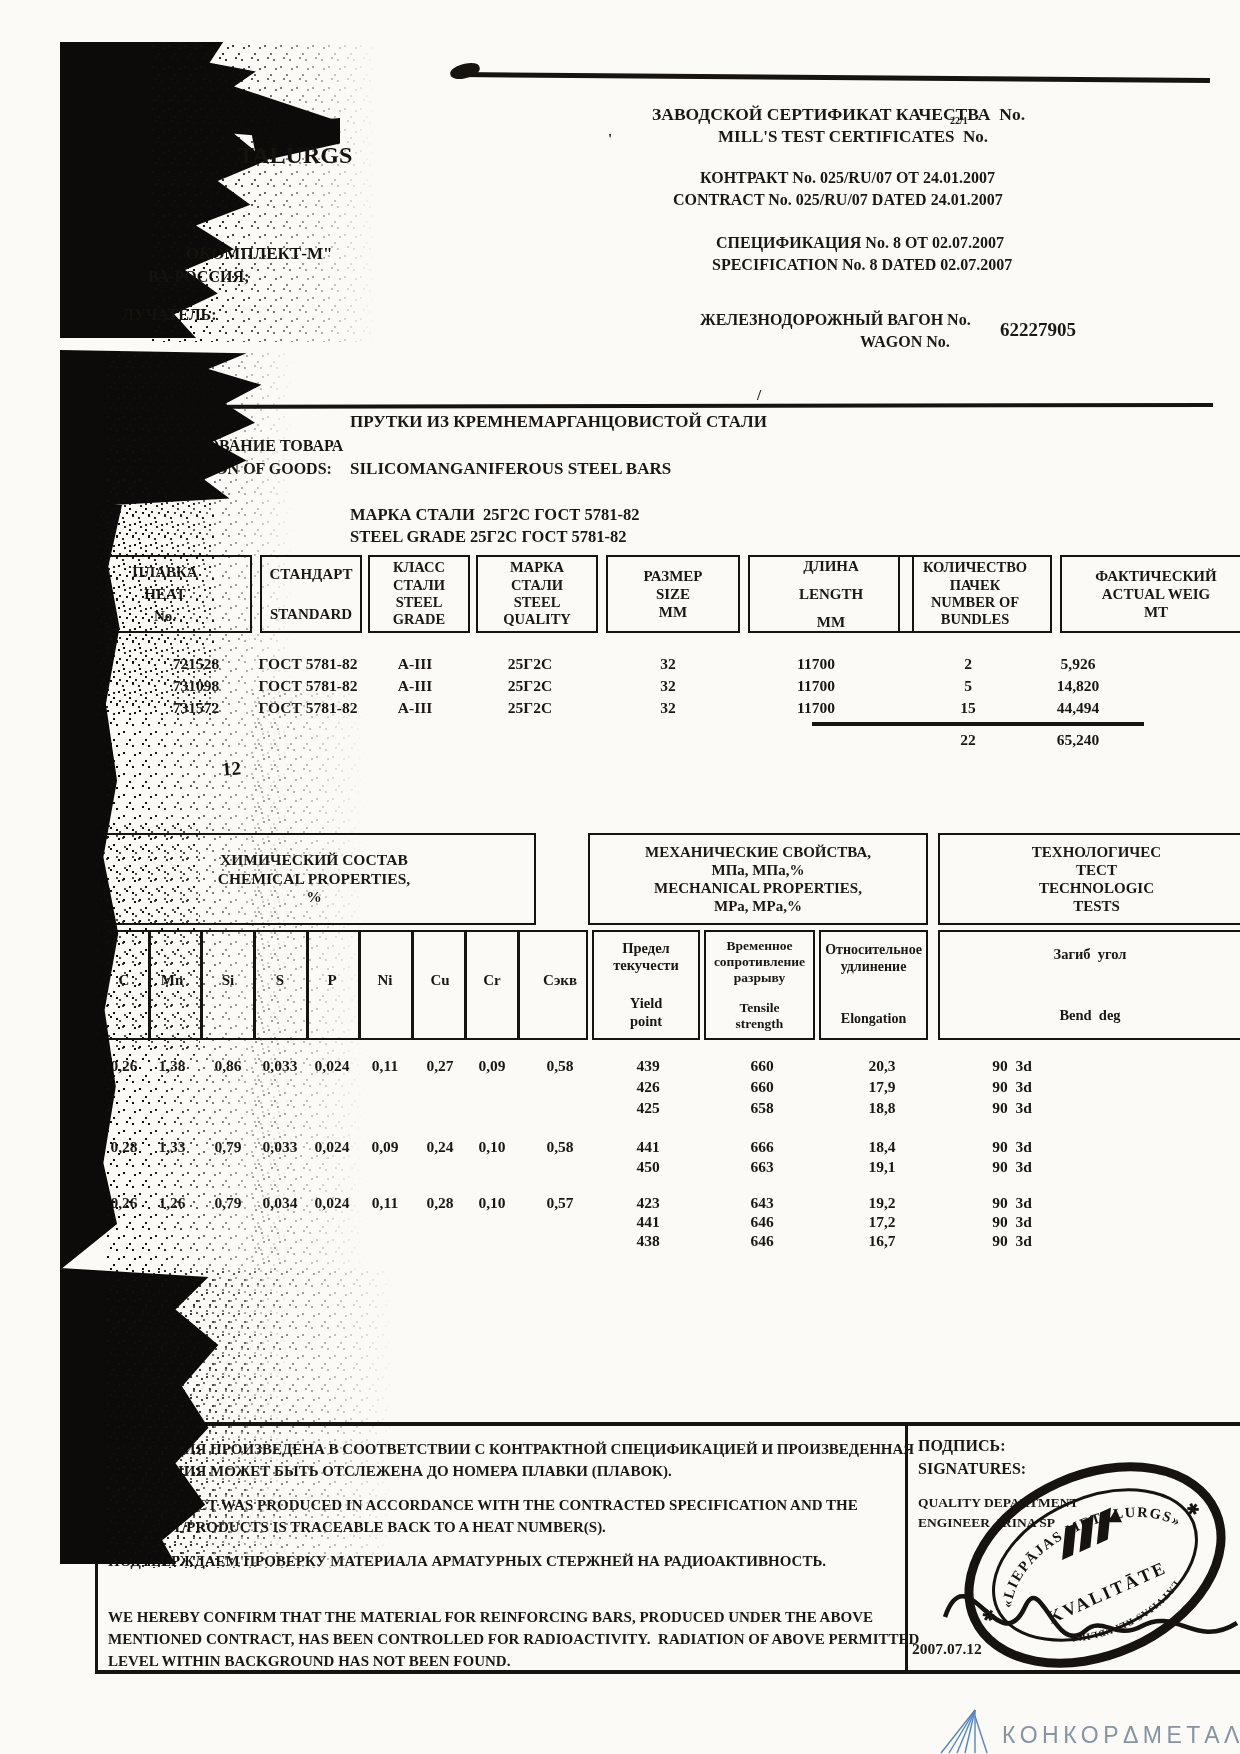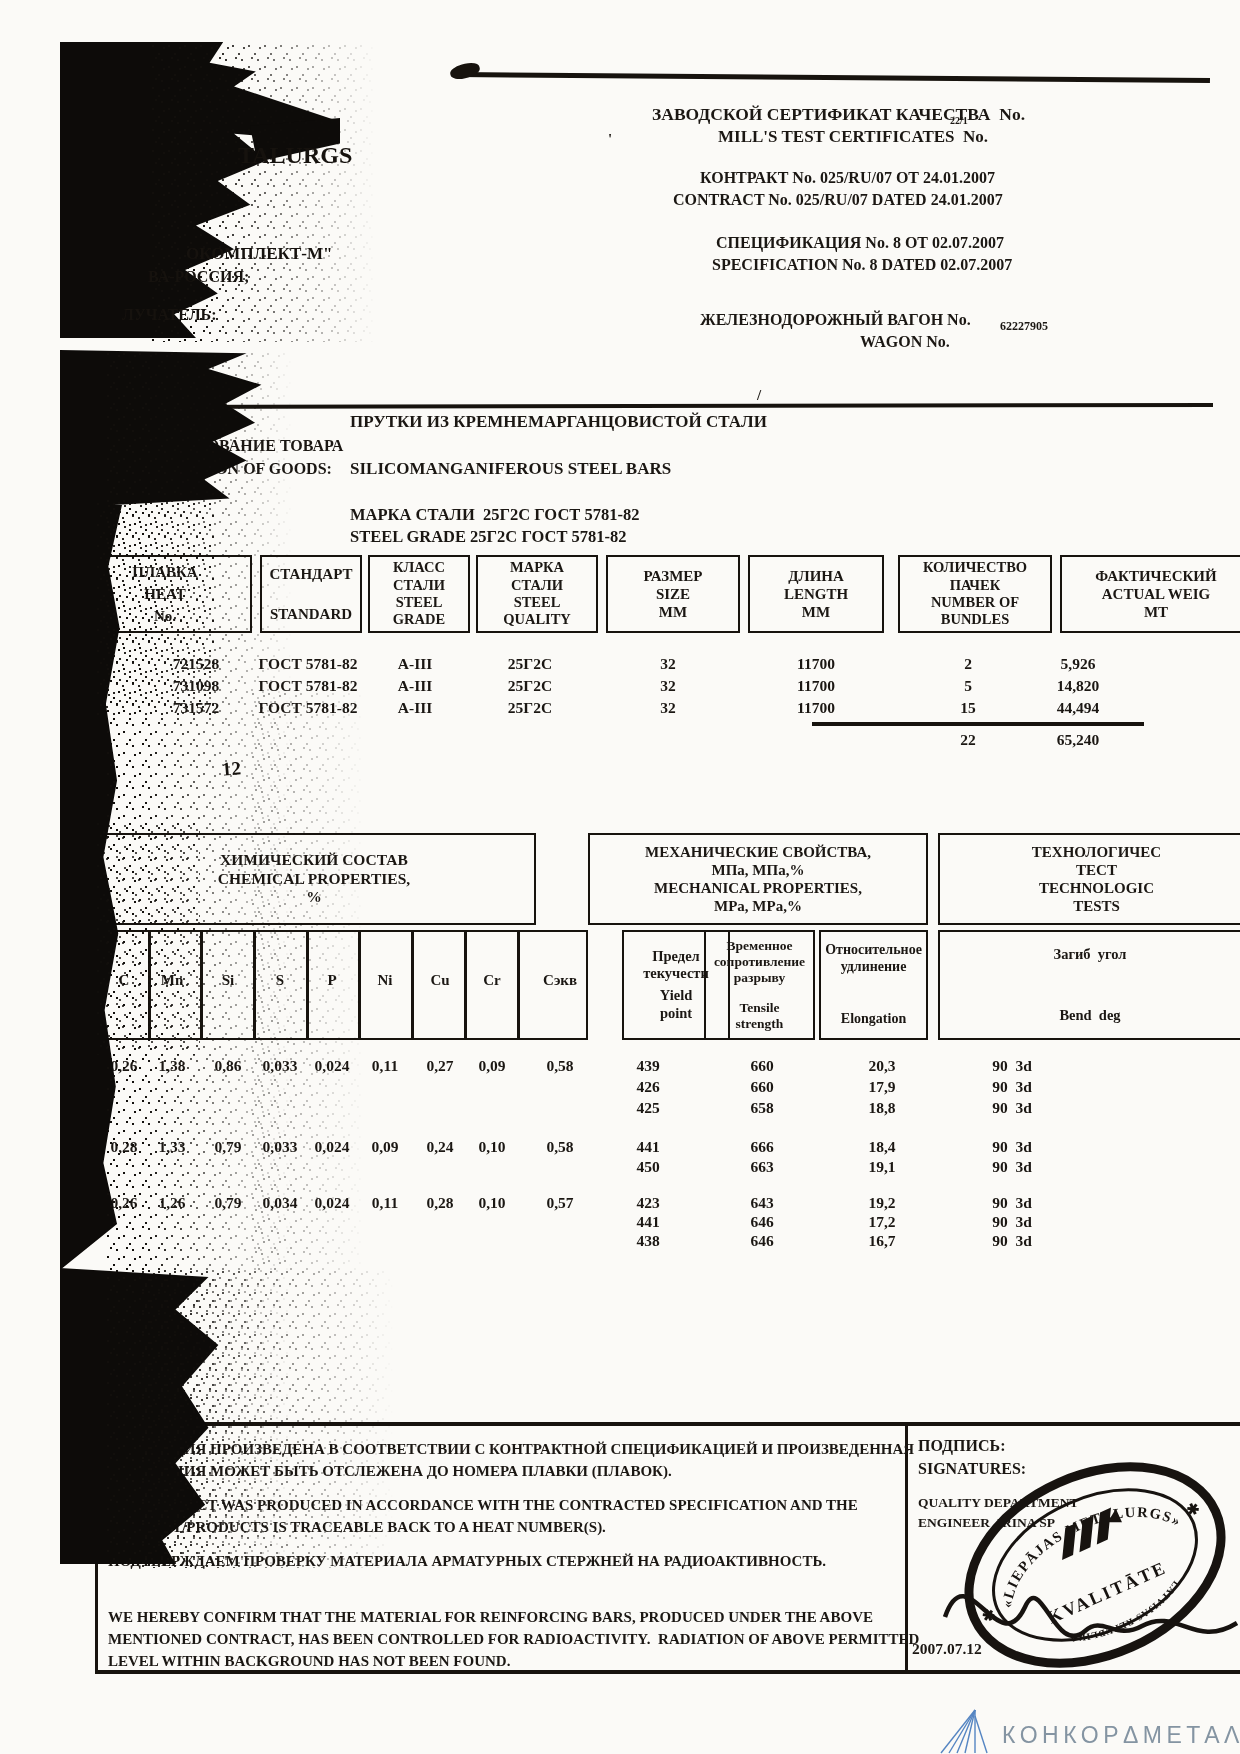--- a/index.html
+++ b/index.html
@@ -49,21 +49,21 @@
   <div class="t" style="left:950px;top:115px;font-size:10px;">22/1</div>
 
   <div class="t" style="left:700px;top:168px;font-size:16px;">КОНТРАКТ No. 025/RU/07 ОТ 24.01.2007</div>
   <div class="t" style="left:673px;top:190px;font-size:16px;">CONTRACT No. 025/RU/07 DATED 24.01.2007</div>
 
   <div class="t" style="left:716px;top:233px;font-size:16px;">СПЕЦИФИКАЦИЯ No. 8 ОТ 02.07.2007</div>
   <div class="t" style="left:712px;top:255px;font-size:16px;">SPECIFICATION No. 8 DATED 02.07.2007</div>
 
   <div class="t" style="left:700px;top:310px;font-size:16px;">ЖЕЛЕЗНОДОРОЖНЫЙ ВАГОН No.</div>
   <div class="t" style="left:860px;top:332px;font-size:16px;">WAGON No.</div>
-  <div class="t" style="left:1000px;top:319px;font-size:12px;">62227905</div>
+  <div class="t" style="left:1000px;top:319px;font-size:19px;">62227905</div>
 
   <div class="t" style="left:608px;top:130px;font-size:15px;">'</div>
   <div class="t" style="left:757px;top:386px;font-size:15px;">/</div>
 
   <div class="frag" style="left:238px;top:142px;font-size:24px;">TALURGS</div>
   <div class="frag" style="left:186px;top:244px;font-size:17px;">ОКОМПЛЕКТ-М"</div>
   <div class="frag" style="left:148px;top:268px;font-size:16px;">ВА-РОССИЯ;</div>
   <div class="frag" style="left:122px;top:306px;font-size:16px;">ЛУЧАТЕЛЬ:</div>
 
   <div class="rule" style="left:95px;top:404px;width:1118px;height:4px;transform:rotate(-0.1deg);"></div>
@@ -95,21 +95,21 @@
     <span>МАРКА</span>
     <span>СТАЛИ</span>
     <span>STEEL</span>
     <span>QUALITY</span>
   </div>
   <div class="box center" style="left:606px;top:555px;width:134px;height:78px;font-size:15px;">
     <span>РАЗМЕР</span>
     <span>SIZE</span>
     <span>ММ</span>
   </div>
-  <div class="box center" style="left:748px;top:555px;width:136px;height:78px;font-size:15px;">
+  <div class="box center" style="left:748px;top:555px;width:166px;height:78px;font-size:15px;justify-content:space-between;">
     <span>ДЛИНА</span>
     <span>LENGTH</span>
     <span>ММ</span>
   </div>
   <div class="box center" style="left:898px;top:555px;width:154px;height:78px;font-size:14.5px;">
     <span>КОЛИЧЕСТВО</span>
     <span>ПАЧЕК</span>
     <span>NUMBER OF</span>
     <span>BUNDLES</span>
   </div>
@@ -189,21 +189,21 @@
     <span class="k2">Mn</span>
     <span class="k3">Si</span>
     <span class="k4">S</span>
     <span class="k5">P</span>
     <span class="k6">Ni</span>
     <span class="k7">Cu</span>
     <span class="k8">Cr</span>
     <span class="k9">Сэкв</span>
   </div>
 
-  <div class="box between" style="left:592px;top:930px;width:108px;height:110px;font-size:14.5px;padding:16px 0;margin-left:30px;">
+  <div class="box between" style="left:592px;top:930px;width:108px;height:110px;font-size:14.5px;padding:8px 0;">
     <span>Предел</span>
     <span>текучести</span>
     <span style="flex:1"></span>
     <span>Yield</span>
     <span>point</span>
   </div>
   <div class="box between" style="left:704px;top:930px;width:111px;height:110px;font-size:13.5px;padding:6px 0;">
     <span>Временное</span>
     <span>сопротивление</span>
     <span>разрыву</span>

